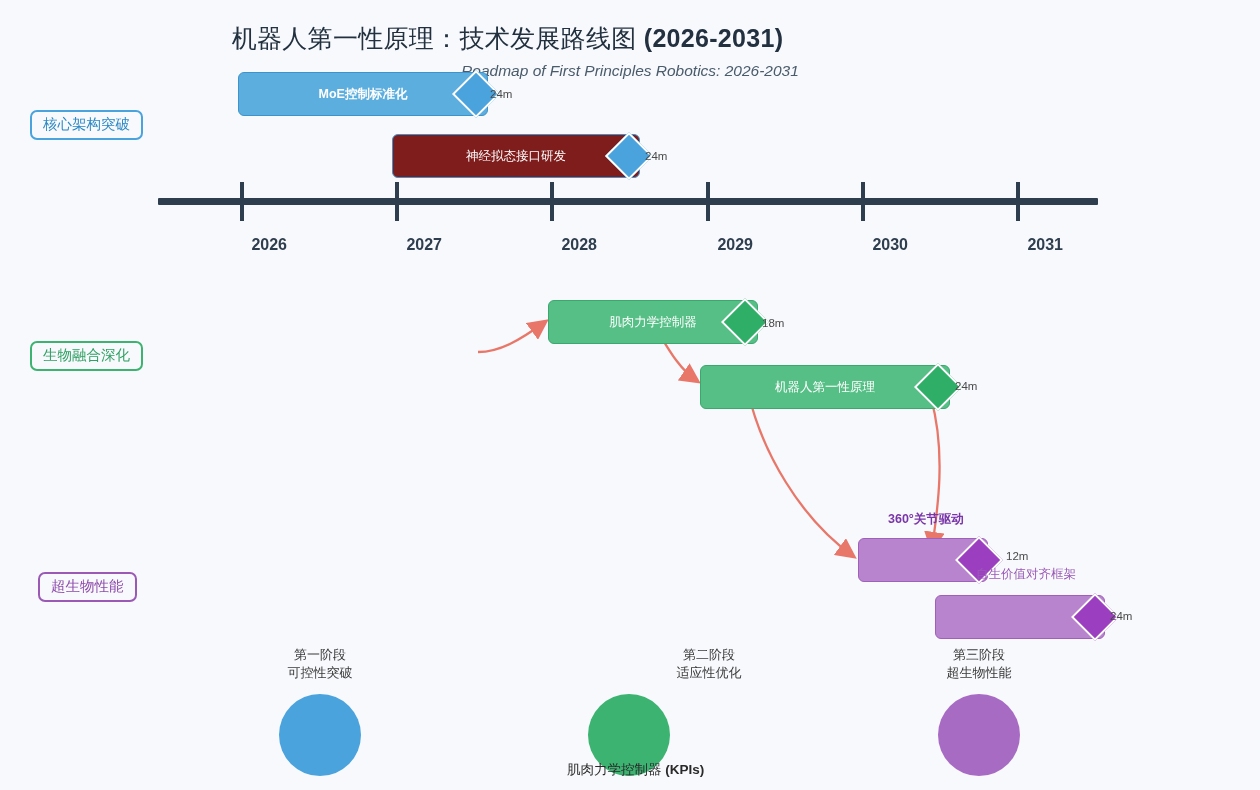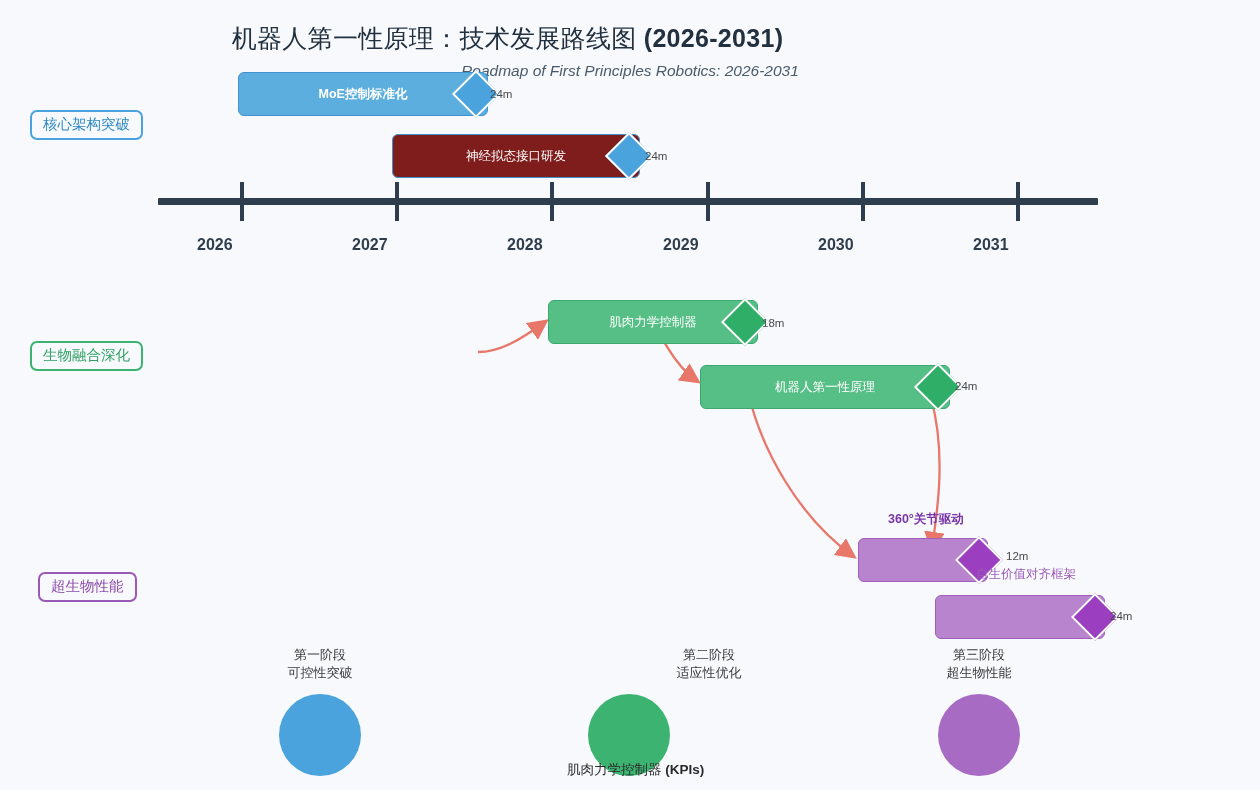--- a/index.html
+++ b/index.html
@@ -37,21 +37,21 @@
   
   #axis-line{
     left:158px;top:198px;width:940px;height:7px;
     background:#2f3e4f;border-radius:1px;
   }
   .axis-tick{
     width:4px;height:39px;background:#2f3e4f;top:182px;
   }
   .axis-year{
     top:236px;font-size:16px;font-weight:bold;color:#2f3e4f;
-    text-align:left;width:90px;
+    text-align:right;width:90px;
   }
 
   
   .bar{
     height:44px;border-radius:6px;border:1px solid;
     display:flex;align-items:center;justify-content:center;
     box-sizing:border-box;
   }
   .bar-label{
     font-size:12.5px;color:#ffffff;white-space:nowrap;

